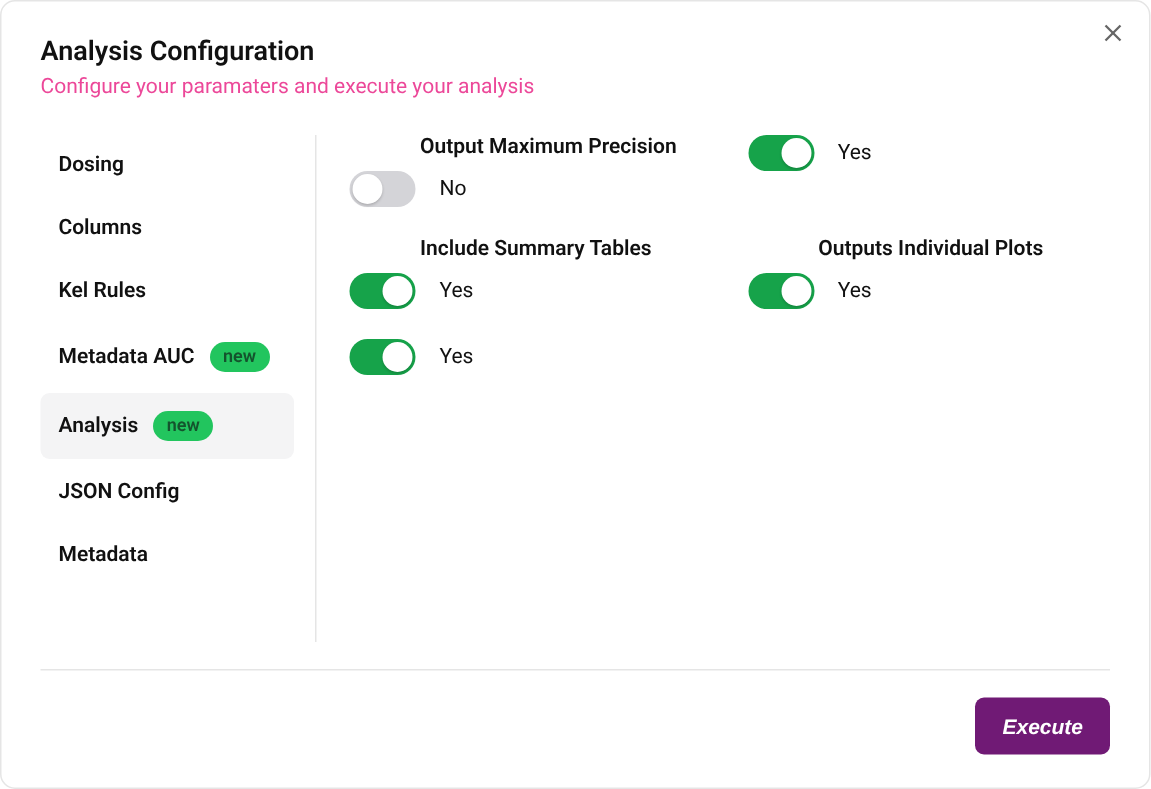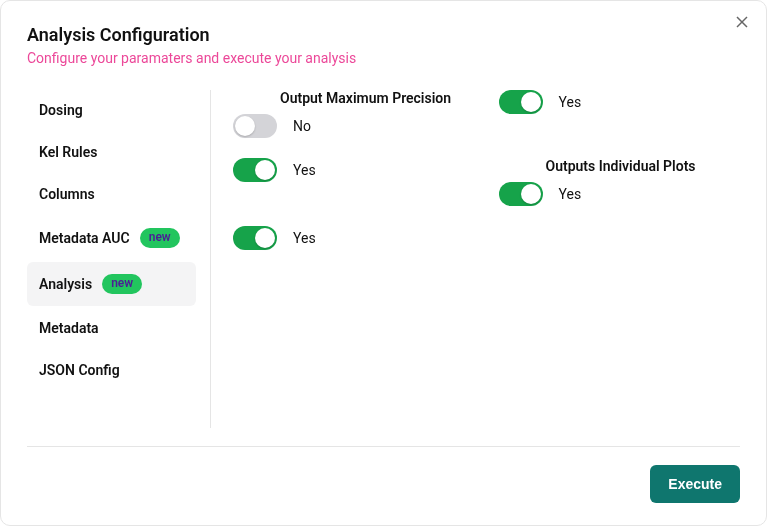--- a/index.html
+++ b/index.html
@@ -77,21 +77,21 @@
       align-items: center;
       gap: 10px;
       margin-bottom: 2px;
     }
     .sidebar-item.active {
       background: #f4f4f5;
     }
     .badge {
       display: inline-block;
       background: #22c55e;
-      color: #4c1d95;
+      color: #14532d;
       font-size: 12px;
       font-weight: 600;
       padding: 2px 9px;
       border-radius: 10px;
       line-height: 1.3;
     }
     .main {
       flex: 1;
       padding-left: 22px;
       display: grid;
@@ -151,28 +151,29 @@
       color: #111;
     }
     .footer {
       border-top: 1px solid #e5e5e5;
       margin: 18px 26px 0 26px;
       padding: 18px 0 22px 0;
       display: flex;
       justify-content: flex-end;
     }
     .execute-btn {
-      background: #0f766e;
+      background: #701a75;
       color: #fff;
       border: none;
       border-radius: 6px;
       font-size: 14px;
       font-weight: 600;
       padding: 11px 18px;
       cursor: pointer;
+      font-style: italic;
     }
   </style>
 </head>
 <body>
 
 <div class="dialog">
 
   <div class="close-btn">
     <span>
       <svg viewBox="0 0 14 14" fill="none" stroke="currentColor" stroke-width="1.5">
@@ -186,38 +187,38 @@
     <div class="title">Analysis Configuration</div>
     <div class="subtitle">Configure your paramaters and execute your analysis</div>
   </div>
 
   <div class="content">
     <div class="sidebar" id="sidebar">
         <div class="sidebar-item">
           <span>Dosing</span>
         </div>
         <div class="sidebar-item">
+          <span>Columns</span>
+        </div>
+        <div class="sidebar-item">
           <span>Kel Rules</span>
-        </div>
-        <div class="sidebar-item">
-          <span>Columns</span>
         </div>
         <div class="sidebar-item">
           <span>Metadata AUC</span>
           <span class="badge">new</span>
         </div>
         <div class="sidebar-item active">
           <span>Analysis</span>
           <span class="badge">new</span>
         </div>
         <div class="sidebar-item">
+          <span>JSON Config</span>
+        </div>
+        <div class="sidebar-item">
           <span>Metadata</span>
-        </div>
-        <div class="sidebar-item">
-          <span>JSON Config</span>
         </div>
       </div>
     <div class="main" id="main">
         <div class="setting">
           <div class="setting-label">Output Maximum Precision</div>
           <div class="toggle-row">
             <div class="toggle off">
               <div class="toggle-thumb"></div>
             </div>
             <span class="toggle-value">No</span>
@@ -225,20 +226,21 @@
         </div>
         <div class="setting">
           <div class="toggle-row">
             <div class="toggle on">
               <div class="toggle-thumb"></div>
             </div>
             <span class="toggle-value">Yes</span>
           </div>
         </div>
         <div class="setting">
+          <div class="setting-label">Include Summary Tables</div>
           <div class="toggle-row">
             <div class="toggle on">
               <div class="toggle-thumb"></div>
             </div>
             <span class="toggle-value">Yes</span>
           </div>
         </div>
         <div class="setting">
           <div class="setting-label">Outputs Individual Plots</div>
           <div class="toggle-row">

